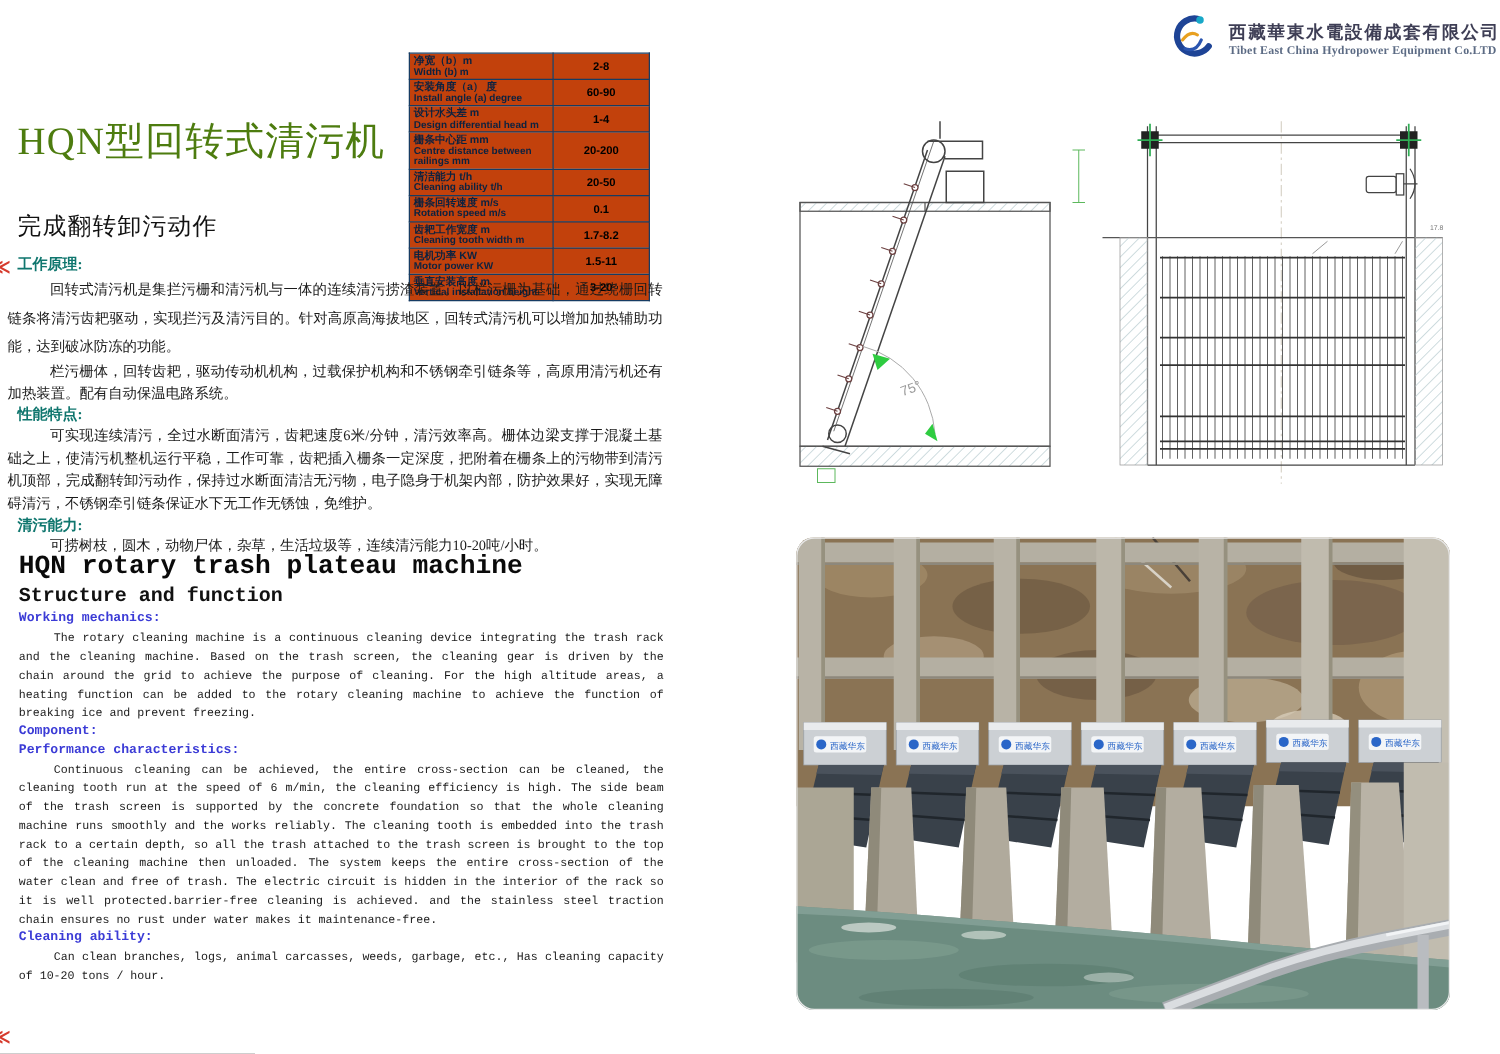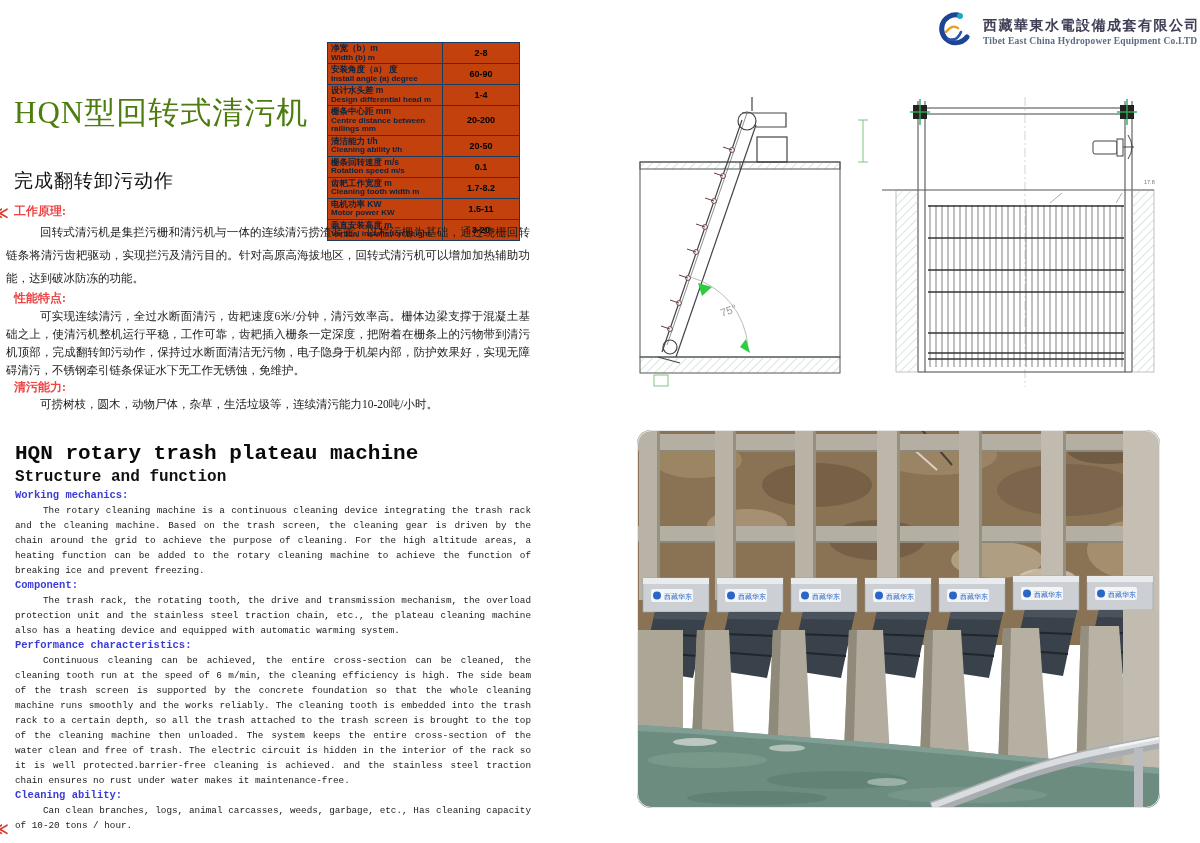--- a/index.html
+++ b/index.html
@@ -28,21 +28,21 @@
   table.spec .val{width:70px;text-align:center;font-size:9px;font-weight:bold;color:#000;}
 
   
   .zh-title{position:absolute;left:14px;top:92px;margin:0;font-size:31px;font-weight:500;color:#4d7c0f;
             font-family:"Liberation Serif","DejaVu Serif",serif;letter-spacing:1px;}
   .zh-sub{position:absolute;left:14px;top:168px;margin:0;font-size:19px;font-weight:500;color:#111;
           font-family:"Liberation Serif","DejaVu Serif",serif;letter-spacing:1px;}
   .zh-body{position:absolute;left:6px;top:201px;width:524px;
            font-family:"Liberation Serif","DejaVu Serif",serif;color:#1a1a1a;font-size:11.5px;
            text-align:justify;}
-  .zh-body h3{margin:0;font-size:12px;font-weight:bold;color:#ef4444;padding-left:8px;}
+  .zh-body h3{margin:0;font-size:12px;font-weight:bold;color:#0f766e;padding-left:8px;}
   .zh-body p{margin:0;text-indent:34px;}
   .zh-body .s1 h3{line-height:20px;} .zh-body .s1 p{line-height:23px;}
   .zh-body .s2 h3{line-height:17px;} .zh-body .s2 p{line-height:16.5px;}
   .zh-body .s3 h3{line-height:17px;} .zh-body .s3 p{line-height:18px;}
   .zh-body .s4 h3{line-height:17px;} .zh-body .s4 p{line-height:17px;}
 
   
   .en-body{position:absolute;left:15px;top:441px;width:516px;color:#1a1a1a;
            font-family:"Liberation Mono","DejaVu Sans Mono",monospace;text-align:justify;}
   .en-title{margin:0;font-size:21px;line-height:26px;font-weight:bold;color:#0a0a0a;letter-spacing:0;}
@@ -146,41 +146,41 @@
 
   <h1 class="zh-title">HQN型回转式清污机</h1>
   <h2 class="zh-sub">完成翻转卸污动作</h2>
 
   <div class="zh-body">
     <section class="s1">
       <h3>工作原理:</h3>
       <p>回转式清污机是集拦污栅和清污机与一体的连续清污捞渣装置。以栏污栅为基础，通过绕栅回转链条将清污齿耙驱动，实现拦污及清污目的。针对高原高海拔地区，回转式清污机可以增加加热辅助功能，达到破冰防冻的功能。</p>
     </section>
     <section class="s2">
+      <p>栏污栅体，回转齿耙，驱动传动机机构，过载保护机构和不锈钢牵引链条等，高原用清污机还有加热装置。配有自动保温电路系统。</p>
     </section>
     <section class="s3">
       <h3>性能特点:</h3>
       <p>可实现连续清污，全过水断面清污，齿耙速度6米/分钟，清污效率高。栅体边梁支撑于混凝土基础之上，使清污机整机运行平稳，工作可靠，齿耙插入栅条一定深度，把附着在栅条上的污物带到清污机顶部，完成翻转卸污动作，保持过水断面清洁无污物，电子隐身于机架内部，防护效果好，实现无障碍清污，不锈钢牵引链条保证水下无工作无锈蚀，免维护。</p>
     </section>
     <section class="s4">
       <h3>清污能力:</h3>
       <p>可捞树枝，圆木，动物尸体，杂草，生活垃圾等，连续清污能力10-20吨/小时。</p>
     </section>
   </div>
 
   <div class="en-body">
     <h1 class="en-title">HQN rotary trash plateau machine</h1>
     <h2 class="en-sub">Structure and function</h2>
     <section>
       <h3>Working mechanics:</h3>
       <p>The rotary cleaning machine is a continuous cleaning device integrating the trash rack and the cleaning machine. Based on the trash screen, the cleaning gear is driven by the chain around the grid to achieve the purpose of cleaning. For the high altitude areas, a heating function can be added to the rotary cleaning machine to achieve the function of breaking ice and prevent freezing.</p>
     </section>
     <section>
       <h3>Component:</h3>
-      <p>The trash rack, the rotating tooth, the drive and transmission mechanism, the overload protection unit and the stainless steel traction chain, etc., the plateau cleaning machine also has a heating device and equipped with automatic warming system.</p>
     </section>
     <section>
       <h3>Performance characteristics:</h3>
       <p>Continuous cleaning can be achieved, the entire cross-section can be cleaned, the cleaning tooth run at the speed of 6 m/min, the cleaning efficiency is high. The side beam of the trash screen is supported by the concrete foundation so that the whole cleaning machine runs smoothly and the works reliably. The cleaning tooth is embedded into the trash rack to a certain depth, so all the trash attached to the trash screen is brought to the top of the cleaning machine then unloaded. The system keeps the entire cross-section of the water clean and free of trash. The electric circuit is hidden in the interior of the rack so it is well protected.barrier-free cleaning is achieved. and the stainless steel traction chain ensures no rust under water makes it maintenance-free.</p>
     </section>
     <section>
       <h3>Cleaning ability:</h3>
       <p>Can clean branches, logs, animal carcasses, weeds, garbage, etc., Has cleaning capacity of 10-20 tons / hour.</p>
     </section>
   </div>

